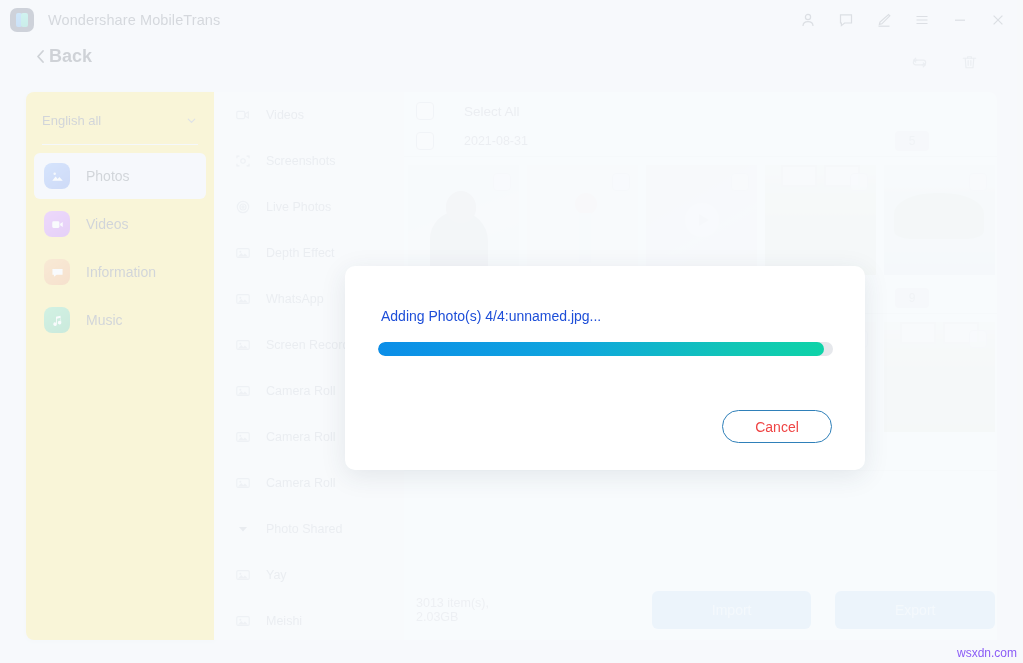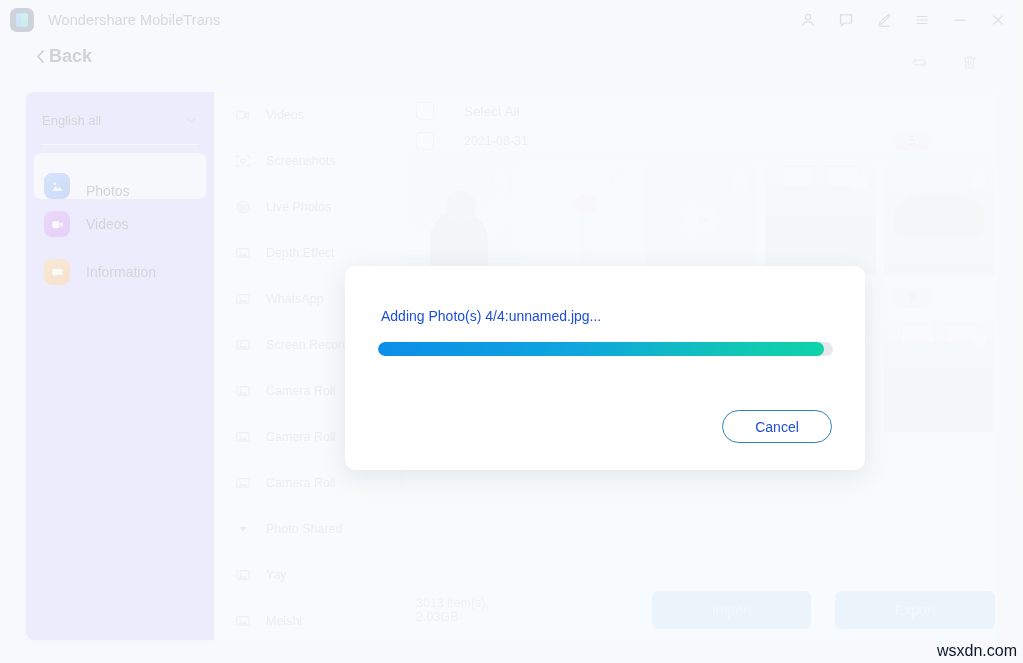--- a/index.html
+++ b/index.html
@@ -102,21 +102,21 @@
     gap: 30px;
     color: #b7bcc6;
   }
   .toolbar-icons .ic { width: 20px; height: 20px; display: flex; align-items: center; justify-content: center;}
 
   
   .sidebar {
     position: absolute;
     left: 26px; top: 92px;
     width: 188px; height: 548px;
-    background: #c4b5fd;
+    background: #fde047;
     border-radius: 8px 0 0 8px;
     box-shadow: 0 1px 4px rgba(30,40,60,.06);
     overflow: hidden;
   }
   .lang {
     position: relative;
     margin: 14px 16px 0 16px;
     height: 28px;
     display: flex;
     align-items: center;
@@ -129,21 +129,21 @@
   .navlist { margin-top: 8px; }
   .navitem {
     display: flex;
     align-items: center;
     height: 46px;
     margin: 2px 8px;
     border-radius: 6px;
     padding-left: 10px;
     box-sizing: border-box;
   }
-  .navitem.active { background: #eef1f7; align-items: flex-end; }
+  .navitem.active { background: #eef1f7; }
   .navicon {
     width: 26px; height: 26px;
     border-radius: 8px;
     flex: none;
     display: flex;
     align-items: center;
     justify-content: center;
     color: #fff;
   }
   .navlabel {
@@ -407,33 +407,33 @@
     border-radius: 7px;
     background: linear-gradient(90deg, #0b8ee8 0%, #0fa6dd 45%, #11c6b6 80%, #0ed3a8 100%);
   }
   .dlg-cancel {
     position: absolute;
     right: 33px; bottom: 27px;
     width: 110px; height: 33px;
     border-radius: 17px;
     border: 1px solid #2f80b9;
     background: #ffffff;
-    color: #1d4ed8;
+    color: #ef4444;
     font-size: 14px;
     font-family: inherit;
     display: flex;
     align-items: center;
     justify-content: center;
   }
 
   .watermark {
     position: absolute;
     right: 6px; bottom: 3px;
-    font-size: 16px;
-    color: #0f172a;
+    font-size: 12px;
+    color: #8b5cf6;
     z-index: 80;
   }
 </style>
 </head>
 <body>
 
 <div class="app">
 
   <div class="titlebar">
     <div class="logo"></div>
@@ -536,20 +536,28 @@
 
       <div class="navitem">
         <span class="navicon" style="background:linear-gradient(145deg,#fba93a,#ef7c14)">
           <svg width="15" height="15" viewBox="0 0 16 16" fill="#fff">
             <path d="M2.6 4.2h10.8v6.2H7.1L4.2 12.6v-2.2H2.6z"></path>
           </svg>
         </span>
         <span class="navlabel">Information</span>
       </div>
 
+      <div class="navitem">
+        <span class="navicon" style="background:linear-gradient(145deg,#3ccd7e,#17a85d)">
+          <svg width="15" height="15" viewBox="0 0 16 16" fill="#fff">
+            <path d="M11.2 2.8L6.4 4.1v6.2a1.9 1.9 0 10.9 1.6V6.1l3.9-1v3.6a1.9 1.9 0 10.9 1.6z"></path>
+          </svg>
+        </span>
+        <span class="navlabel">Music</span>
+      </div>
 
 
     </div>
   </div>
 
   <div class="albums">
 
     <div class="album">
       <span class="ai">
         <svg width="16" height="16" viewBox="0 0 18 18" fill="none" stroke="currentColor" stroke-width="1.3">

